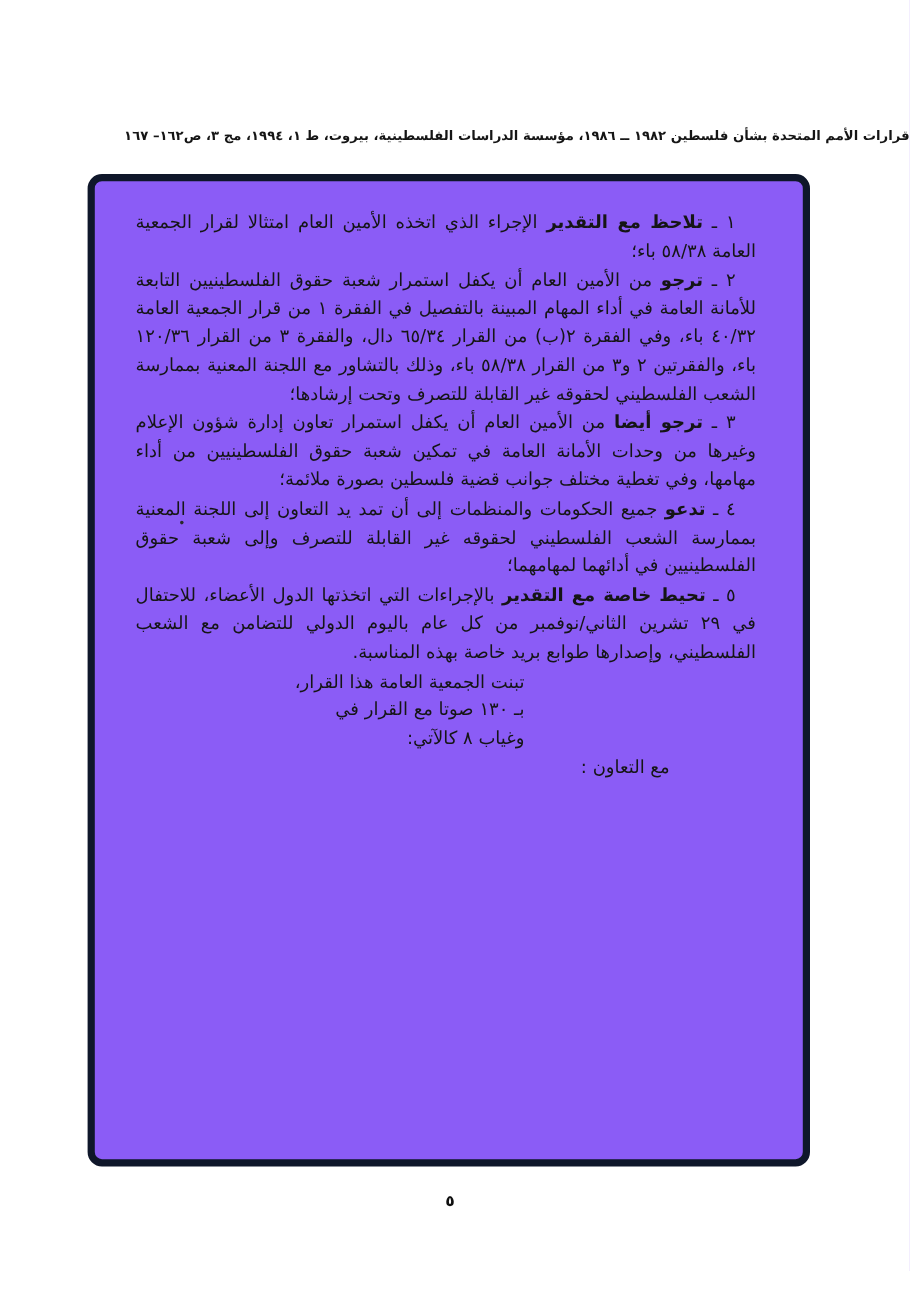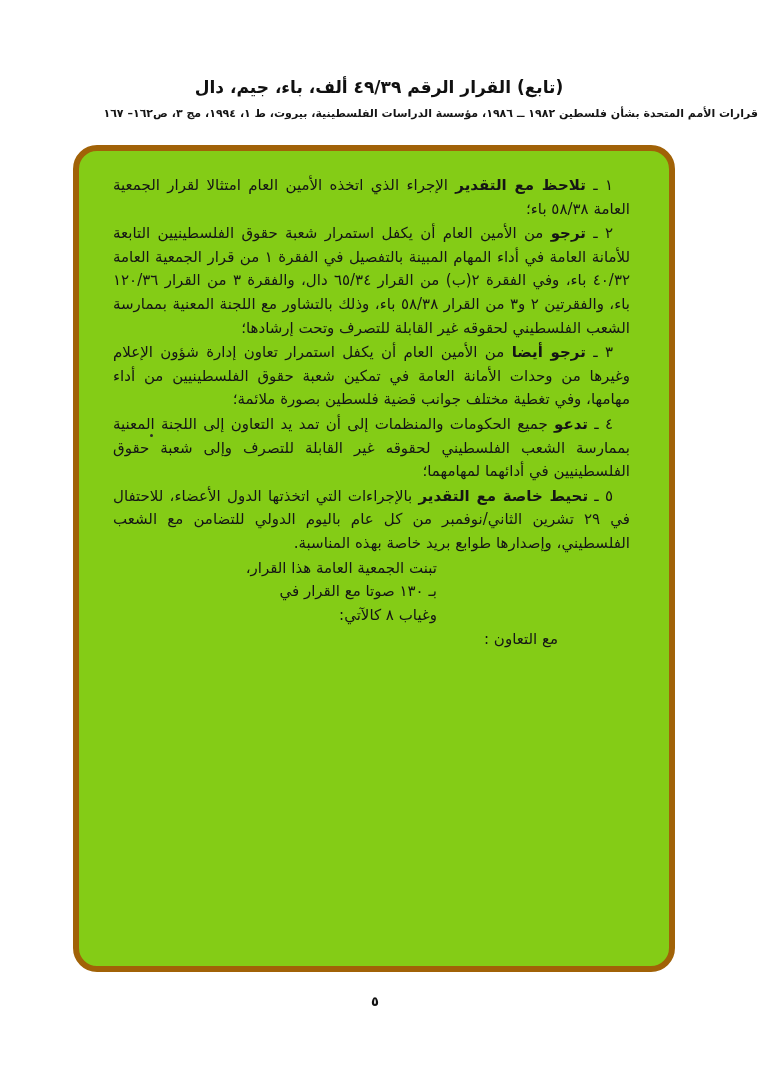--- a/index.html
+++ b/index.html
@@ -20,23 +20,23 @@
   }
   .source{
     position:absolute;top:106px;left:0;right:0;
     font-size:11px;font-weight:700;line-height:15px;
     color:#151515;
   }
   .frame{
     position:absolute;left:73px;top:145px;
     width:602px;height:827px;
     box-sizing:border-box;
-    border:6px solid #a16207;
-    border-radius:24px;
-    background:#84cc16;
+    border:6px solid #0f172a;
+    border-radius:12px;
+    background:#8b5cf6;
   }
   .content{
     box-sizing:border-box;
     width:100%;height:100%;
     padding:23px 39px 0 34px;
     font-size:15px;
     line-height:23.6px;
     text-align:justify;
   }
   .para{margin:0 0 1px 0;text-indent:17px;}
@@ -63,21 +63,20 @@
     position:absolute;left:150px;top:434px;
     width:3px;height:3px;border-radius:50%;
     background:#2a2a2a;
   }
 </style>
 </head>
 <body>
 
 <div class="page">
 
-  <div class="title">(تابع) القرار الرقم ٤٩/٣٩ ألف، باء، جيم، دال</div>
 
   <div class="source">قرارات الأمم المتحدة بشأن فلسطين ١٩٨٢ ــ ١٩٨٦، مؤسسة الدراسات الفلسطينية، بيروت، ط ١، ١٩٩٤، مج ٣، ص١٦٢– ١٦٧</div>
 
   <div class="frame">
     <div class="content">
 
       <p class="para"><span>١ ـ </span><b>تلاحظ مع التقدير</b><span> الإجراء الذي اتخذه الأمين العام امتثالا لقرار الجمعية العامة ٥٨/٣٨ باء؛</span></p>
 
       <p class="para"><span>٢ ـ </span><b>ترجو</b><span> من الأمين العام أن يكفل استمرار شعبة حقوق الفلسطينيين التابعة للأمانة العامة في أداء المهام المبينة بالتفصيل في الفقرة ١ من قرار الجمعية العامة ٤٠/٣٢ باء، وفي الفقرة ‪٢(ب)‬ من القرار ٦٥/٣٤ دال، والفقرة ٣ من القرار ١٢٠/٣٦ باء، والفقرتين ٢ و٣ من القرار ٥٨/٣٨ باء، وذلك بالتشاور مع اللجنة المعنية بممارسة الشعب الفلسطيني لحقوقه غير القابلة للتصرف وتحت إرشادها؛</span></p>
 

